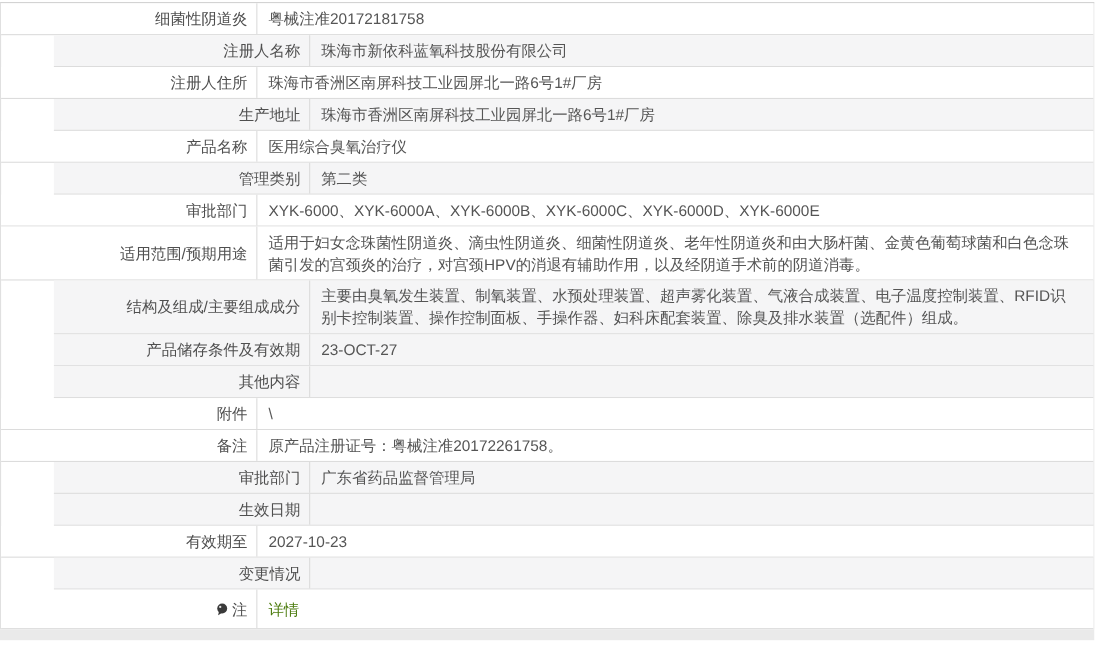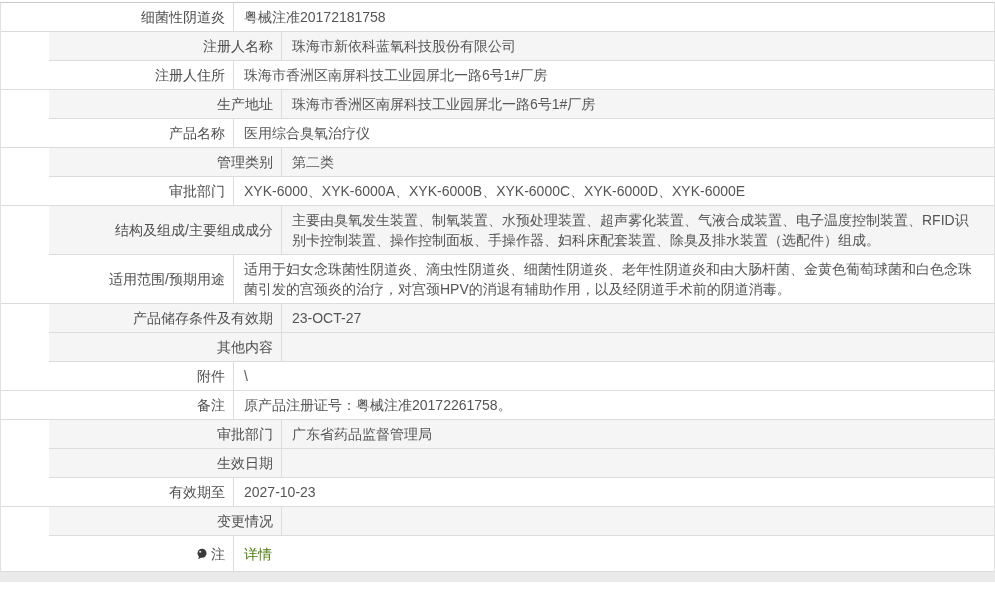--- a/index.html
+++ b/index.html
@@ -119,31 +119,31 @@
     </div>
   </div>
 
   <div class="row">
     <div class="label-cell">审批部门</div>
     <div class="value-cell">
       <span class="value-text">XYK-6000、XYK-6000A、XYK-6000B、XYK-6000C、XYK-6000D、XYK-6000E</span>
     </div>
   </div>
 
+  <div class="row">
+    <div class="label-cell">适用范围/预期用途</div>
+    <div class="value-cell">
+      <span class="value-text">适用于妇女念珠菌性阴道炎、滴虫性阴道炎、细菌性阴道炎、老年性阴道炎和由大肠杆菌、金黄色葡萄球菌和白色念珠菌引发的宫颈炎的治疗，对宫颈HPV的消退有辅助作用，以及经阴道手术前的阴道消毒。</span>
+    </div>
+  </div>
+
   <div class="row striped">
     <div class="label-cell">结构及组成/主要组成成分</div>
     <div class="value-cell">
       <span class="value-text">主要由臭氧发生装置、制氧装置、水预处理装置、超声雾化装置、气液合成装置、电子温度控制装置、RFID识别卡控制装置、操作控制面板、手操作器、妇科床配套装置、除臭及排水装置（选配件）组成。</span>
-    </div>
-  </div>
-
-  <div class="row">
-    <div class="label-cell">适用范围/预期用途</div>
-    <div class="value-cell">
-      <span class="value-text">适用于妇女念珠菌性阴道炎、滴虫性阴道炎、细菌性阴道炎、老年性阴道炎和由大肠杆菌、金黄色葡萄球菌和白色念珠菌引发的宫颈炎的治疗，对宫颈HPV的消退有辅助作用，以及经阴道手术前的阴道消毒。</span>
     </div>
   </div>
 
   <div class="row striped">
     <div class="label-cell">产品储存条件及有效期</div>
     <div class="value-cell">
       <span class="value-text">23-OCT-27</span>
     </div>
   </div>
 

